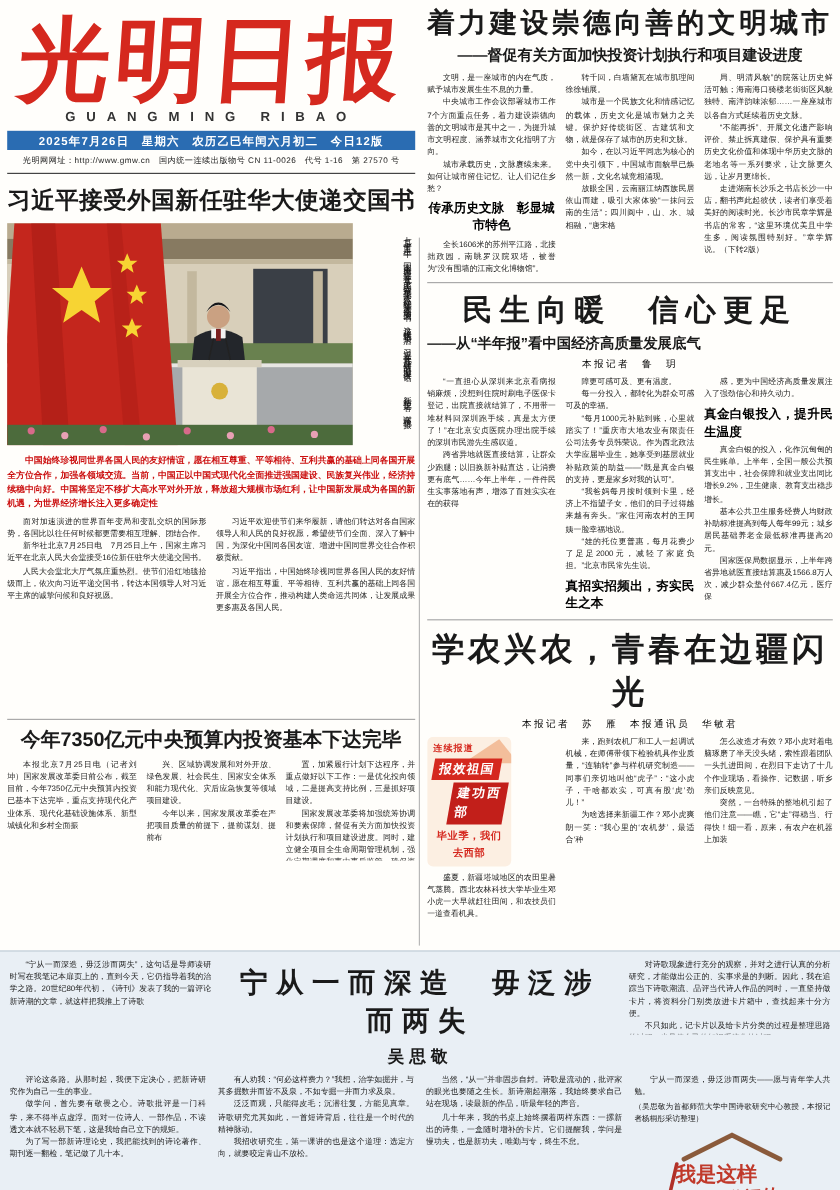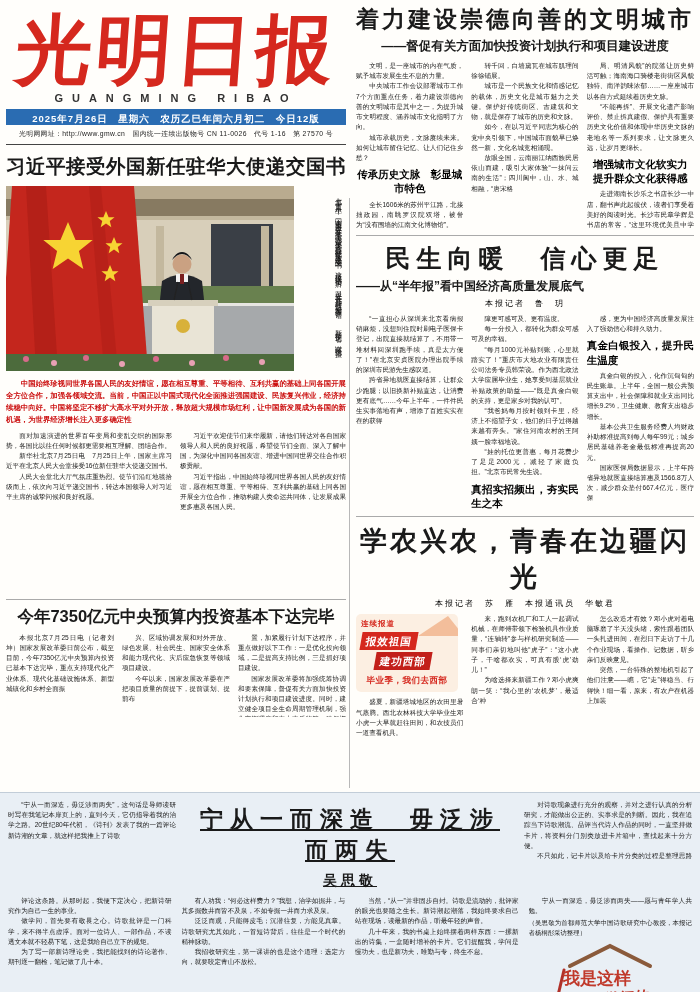--- a/index.html
+++ b/index.html
@@ -41,32 +41,32 @@
   .hl-7350 { font-size:16.5px; font-weight:900; text-align:center; margin:4px 0 5px; }
 
   
   .photo-row { display:flex; margin-top:2px; }
   .photo { width:288px; height:185px; flex:0 0 auto; background:#cfc5b0; }
   .vcap { flex:1; writing-mode:vertical-rl; font-size:7px; line-height:1.7; letter-spacing:1.5px; padding:6px 2px 2px 2px; color:#111; height:185px; overflow:hidden; }
   .red-lead { color:#cc1111; font-weight:bold; font-size:7.4px; line-height:1.62; text-align:justify; margin:7px 0 5px; }
   .red-lead p { text-indent:2em; }
 
   
-  .badge { width:102px; background:#fcefe2; border-radius:5px; padding:4px 5px 5px; position:relative; overflow:hidden; }
+  .badge { width:70px; background:#fcefe2; border-radius:5px; padding:4px 5px 5px; position:relative; overflow:hidden; }
   .badge-mountain { position:absolute; right:-6px; top:2px; width:0; height:0; border-left:30px solid transparent; border-right:16px solid transparent; border-bottom:20px solid #f0b28a; opacity:.8; }
   .badge-tag { color:#d5281e; font-size:7.5px; font-weight:bold; letter-spacing:1px; }
   .badge-ribbon { display:inline-block; background:#d5281e; color:#fff; font-weight:900; font-size:10.5px; letter-spacing:1px; padding:1px 5px; transform:skewX(-10deg); margin-top:2px; position:relative; z-index:1; }
   .badge-ribbon.r2 { margin-left:14px; background:#c21f1a; }
   .badge-slogan { color:#d5281e; font-size:8.5px; font-weight:900; margin-top:4px; letter-spacing:.5px; text-align:center; }
 
   
   .essay { position:absolute; left:0; top:792px; width:700px; height:200px; background:#e9eff5; border-top:1px solid #c2cdd8; padding:7px 8px 5px; }
   .essay-head { display:flex; gap:10px; }
   .essay-intro { width:168px; height:62px; overflow:hidden; }
-  .essay-titleblock { flex:1; text-align:center;text-decoration:underline; }
+  .essay-titleblock { flex:1; text-align:center; }
   .hl-essay { font-size:23px; letter-spacing:7px; margin-top:4px; }
   .essay-author { font-size:14px; font-weight:bold; letter-spacing:4px; margin-top:6px; font-family:"Liberation Serif",serif; }
   .essay-body { display:flex; gap:10px; margin-top:6px; }
   .essay-bcol { flex:1; height:122px; overflow:hidden; }
   .endnote { font-size:6.4px; line-height:1.5; color:#222; margin-top:2px; }
   .logo-box { margin-top:2px; text-align:center; }
 </style>
 </head>
 <body>
 
@@ -195,21 +195,20 @@
             <p>转千回，白墙黛瓦在城市肌理间徐徐铺展。</p>
             <p>城市是一个民族文化和情感记忆的载体，历史文化是城市魅力之关键。保护好传统街区、古建筑和文物，就是保存了城市的历史和文脉。</p>
             <p>如今，在以习近平同志为核心的党中央引领下，中国城市面貌早已焕然一新，文化名城竞相涌现。</p>
             <p>放眼全国，云南丽江纳西族民居依山而建，吸引大家体验“一抹问云南的生活”；四川阆中，山、水、城相融，“唐宋格</p>
           </div>
         <div class="col small">
           <div>
               <p>局、明清风貌”的院落让历史鲜活可触；海南海口骑楼老街街区风貌独特、南洋韵味浓郁……一座座城市以各自方式延续着历史文脉。</p>
               <p>“不能再拆”、开展文化遗产影响评价、禁止拆真建假、保护具有重要历史文化价值和体现中华历史文脉的老地名等一系列要求，让文脉更久远，让岁月更绵长。</p>
             </div>
-          <div class="subhead center">增强城市文化软实力 提升群众文化获得感</div>
           <div>
               <p>走进湖南长沙乐之书店长沙一中店，翻书声此起彼伏，读者们享受着美好的阅读时光。长沙市民章学辉是书店的常客，“这里环境优美且中学生多，阅读氛围特别好。”章学辉说。（下转2版）</p>
             </div>
         </div>
       </div>
     </div>
 
     <div class="hrule"></div>
 
     <div>

